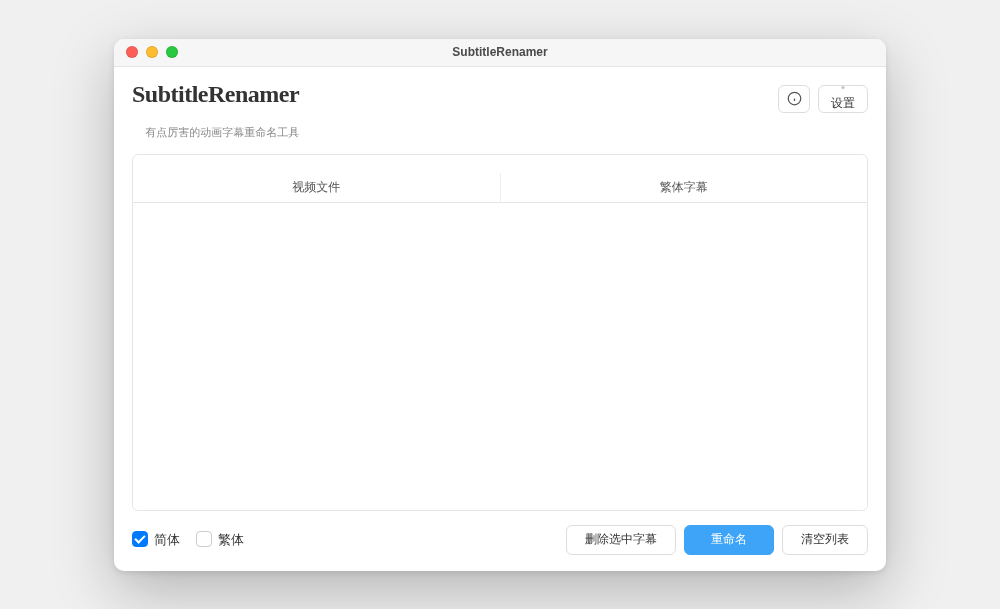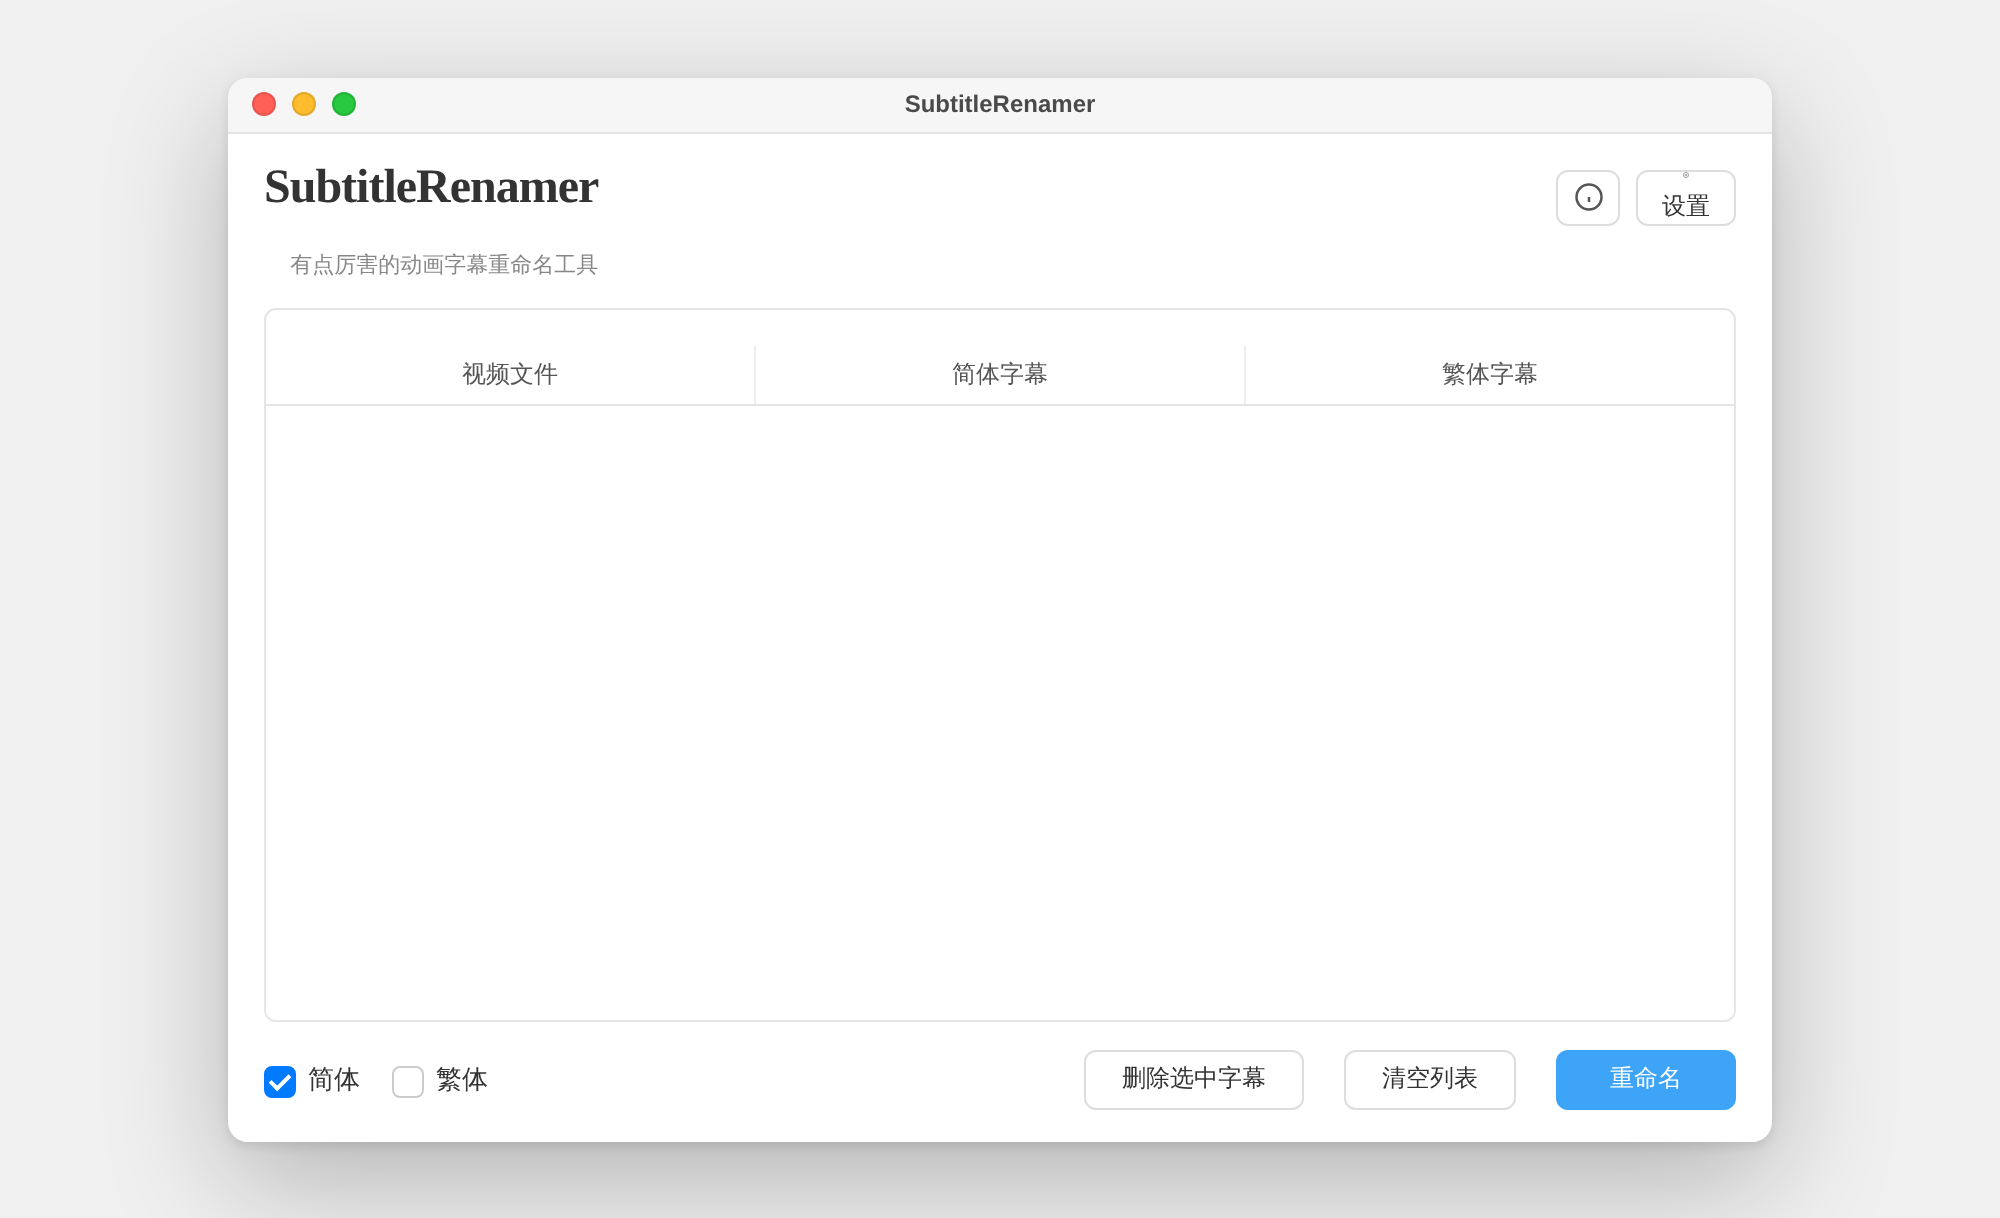--- a/index.html
+++ b/index.html
@@ -154,21 +154,21 @@
       justify-content: space-between;
       flex-shrink: 0;
     }
     .footer-left {
       display: flex;
       gap: 16px;
       align-items: center;
     }
     .checkbox-wrap {
       display: flex;
-      align-items: flex-end;
+      align-items: flex-start;
       gap: 6px;
       cursor: pointer;
       font-size: 13px;
       color: #333;
     }
     .checkbox {
       width: 16px;
       height: 16px;
       border: 1px solid #ccc;
       border-radius: 4px;
@@ -185,21 +185,21 @@
       content: '';
       width: 4px;
       height: 8px;
       border: solid white;
       border-width: 0 2px 2px 0;
       transform: rotate(45deg);
       margin-top: -2px;
     }
     .footer-right {
       display: flex;
-      gap: 20px;
+      gap: 8px;
     }
     .btn {
       height: 30px;
       padding: 0 18px;
       border: 1px solid #ddd;
       border-radius: 6px;
       background: #fff;
       font-size: 12px;
       color: #333;
       cursor: pointer;
@@ -247,36 +247,35 @@
           <path d="M19.4 15a1.65 1.65 0 0 0 .33 1.82l.06.06a2 2 0 0 1 0 2.83 2 2 0 0 1-2.83 0l-.06-.06a1.65 1.65 0 0 0-1.82-.33 1.65 1.65 0 0 0-1 1.51V21a2 2 0 0 1-2 2 2 2 0 0 1-2-2v-.09A1.65 1.65 0 0 0 9 19.4a1.65 1.65 0 0 0-1.82.33l-.06.06a2 2 0 0 1-2.83 0 2 2 0 0 1 0-2.83l.06-.06a1.65 1.65 0 0 0 .33-1.82 1.65 1.65 0 0 0-1.51-1H3a2 2 0 0 1-2-2 2 2 0 0 1 2-2h.09A1.65 1.65 0 0 0 4.6 9a1.65 1.65 0 0 0-.33-1.82l-.06-.06a2 2 0 0 1 0-2.83 2 2 0 0 1 2.83 0l.06.06a1.65 1.65 0 0 0 1.82.33H9a1.65 1.65 0 0 0 1-1.51V3a2 2 0 0 1 2-2 2 2 0 0 1 2 2v.09a1.65 1.65 0 0 0 1 1.51 1.65 1.65 0 0 0 1.82-.33l.06-.06a2 2 0 0 1 2.83 0 2 2 0 0 1 0 2.83l-.06.06a1.65 1.65 0 0 0-.33 1.82V9a1.65 1.65 0 0 0 1.51 1H21a2 2 0 0 1 2 2 2 2 0 0 1-2 2h-.09a1.65 1.65 0 0 0-1.51 1z"></path>
         </svg>
         <span>设置</span>
       </div>
     </div>
   </div>
 
   <div class="table-container">
     <div class="table-header">
       <div class="table-col">视频文件</div>
-      <div class="table-col">简体字幕</div>
       <div class="table-col">繁体字幕</div>
     </div>
     <div class="table-body"></div>
   </div>
 
   <div class="footer">
     <div class="footer-left">
       <label class="checkbox-wrap">
         <span class="checkbox checked"></span>
         <span>简体</span>
       </label>
       <label class="checkbox-wrap">
         <span class="checkbox"></span>
         <span>繁体</span>
       </label>
     </div>
     <div class="footer-right">
       <button class="btn">删除选中字幕</button>
+      <button class="btn btn-primary">重命名</button>
       <button class="btn">清空列表</button>
-      <button class="btn btn-primary">重命名</button>
     </div>
   </div>
 </div>
 
 </body></html>

